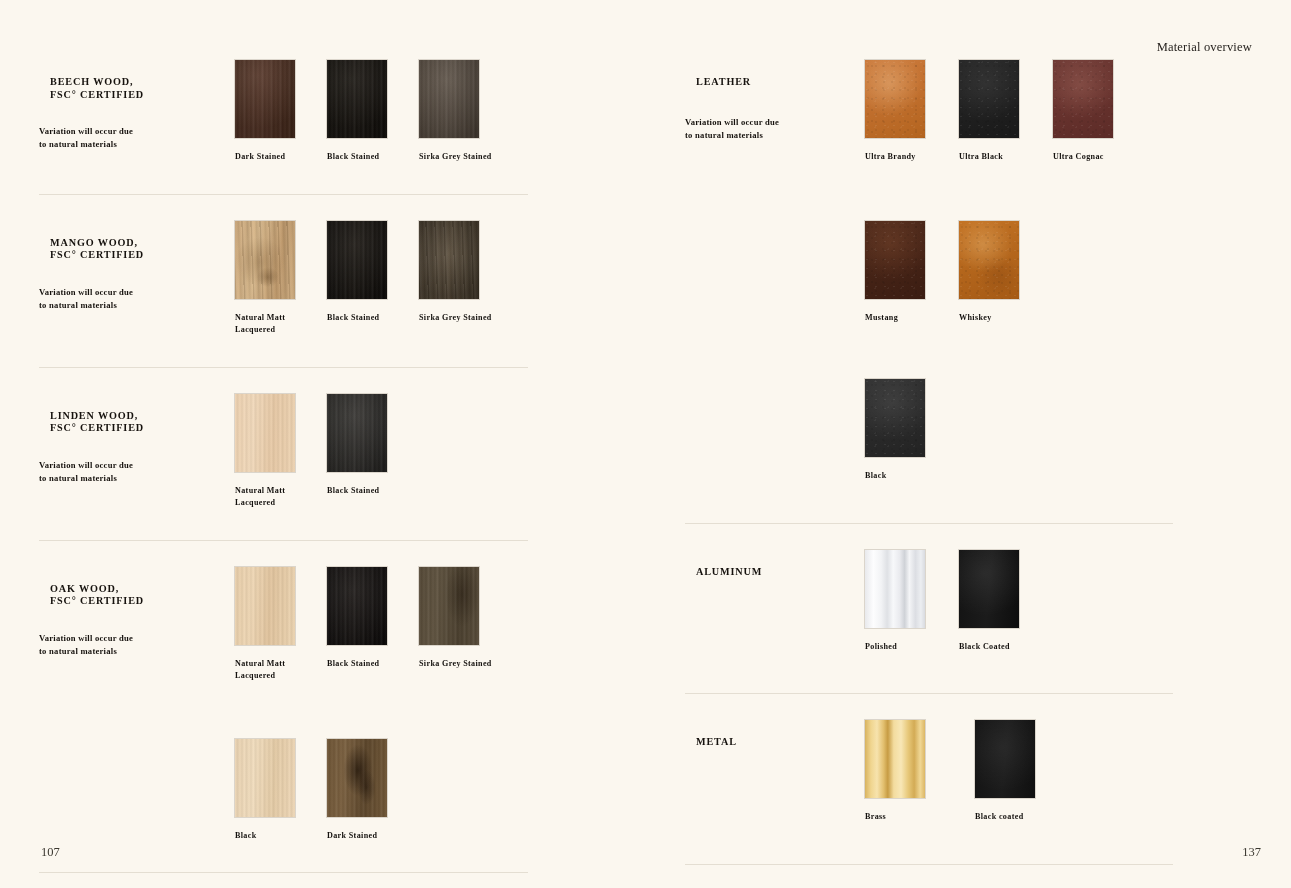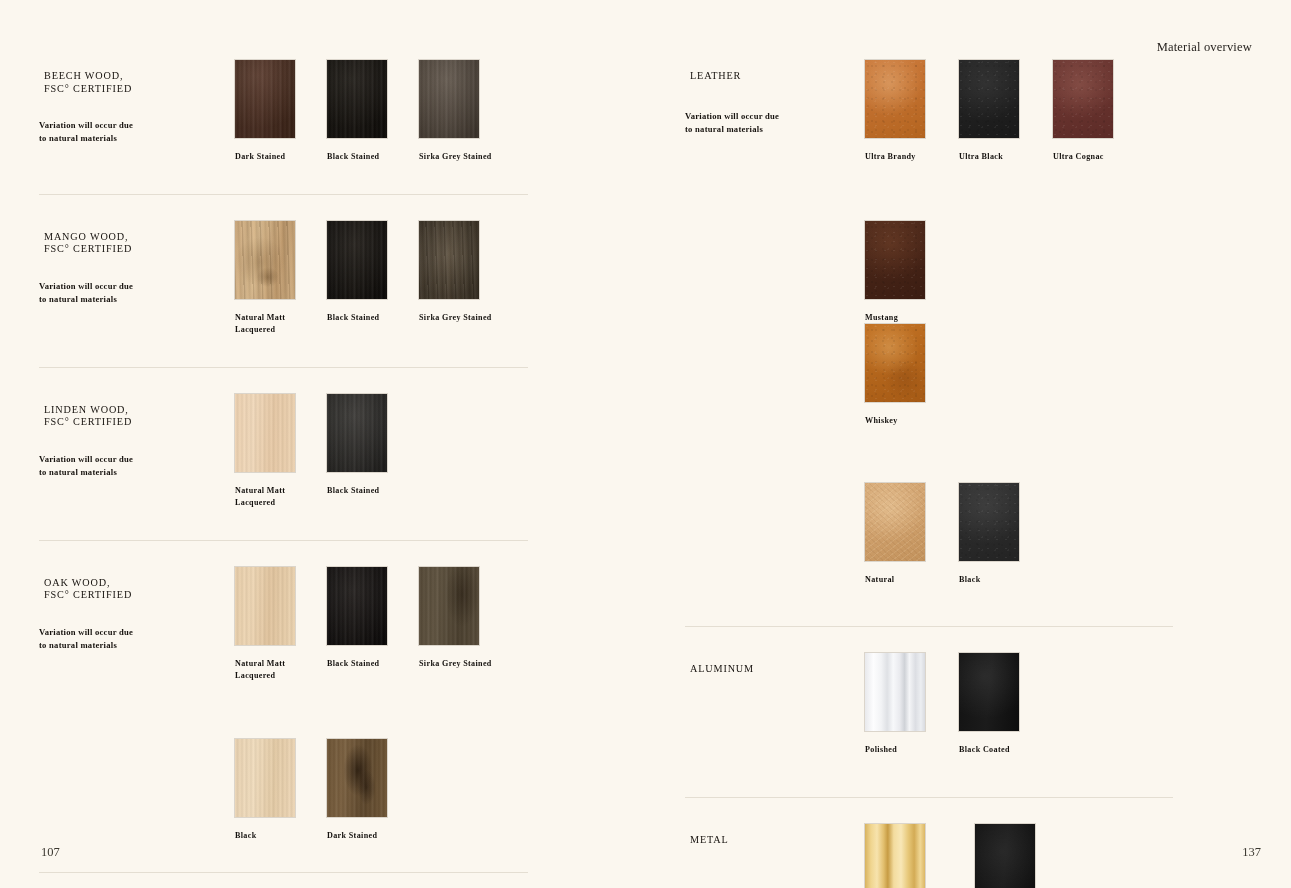--- a/index.html
+++ b/index.html
@@ -67,26 +67,26 @@
 
   .meta {
     width: 196px;
     flex: 0 0 196px;
     padding-top: 5px;
   }
   .col.right .meta { width: 180px; flex: 0 0 180px; }
 
   .cat-title {
     font-family: "Liberation Serif", "DejaVu Serif", serif;
-    font-weight: 400;
+    font-weight: 700;
     font-size: 10.2px;
     letter-spacing: .85px;
     line-height: 12.5px;
     color: #16120e;
-    margin: 5px;
+    margin: 11px;
   }
   .cat-note {
     font-weight: 700;
     font-size: 8.6px;
     letter-spacing: .25px;
     line-height: 13.2px;
     color: #16120e;
     margin-top: 24px;
   }
   .col.right .cat-note { margin-top: 27px; }
@@ -450,36 +450,32 @@
               </div>
               <div class="swatch-cell wide">
                 <div class="swatch sw-lea-black leather-grain"></div>
                 <div class="swatch-label">Ultra Black</div>
               </div>
               <div class="swatch-cell wide">
                 <div class="swatch sw-lea-cognac leather-grain"></div>
                 <div class="swatch-label">Ultra Cognac</div>
               </div>
             </div>
-            <div class="swatch-row" style="margin-top: 57px; flex-direction: column;">
+            <div class="swatch-row" style="margin-top: 57px;">
               <div class="swatch-cell wide">
                 <div class="swatch sw-lea-mustang leather-grain"></div>
                 <div class="swatch-label">Mustang</div>
               </div>
               <div class="swatch-cell wide">
                 <div class="swatch sw-lea-whiskey leather-grain"></div>
                 <div class="swatch-label">Whiskey</div>
               </div>
             </div>
             <div class="swatch-row" style="margin-top: 55px;">
               <div class="swatch-cell wide">
-                <div class="swatch sw-lea-natural grain-f"></div>
-                <div class="swatch-label">Natural</div>
-              </div>
-              <div class="swatch-cell wide">
                 <div class="swatch sw-lea-blk leather-grain"></div>
                 <div class="swatch-label">Black</div>
               </div>
             </div>
           </div>
         </div>
       </div>
       <div style="height: 40px;"></div>
       <div class="rule"></div>
       <div style="height: 26px;"></div>

